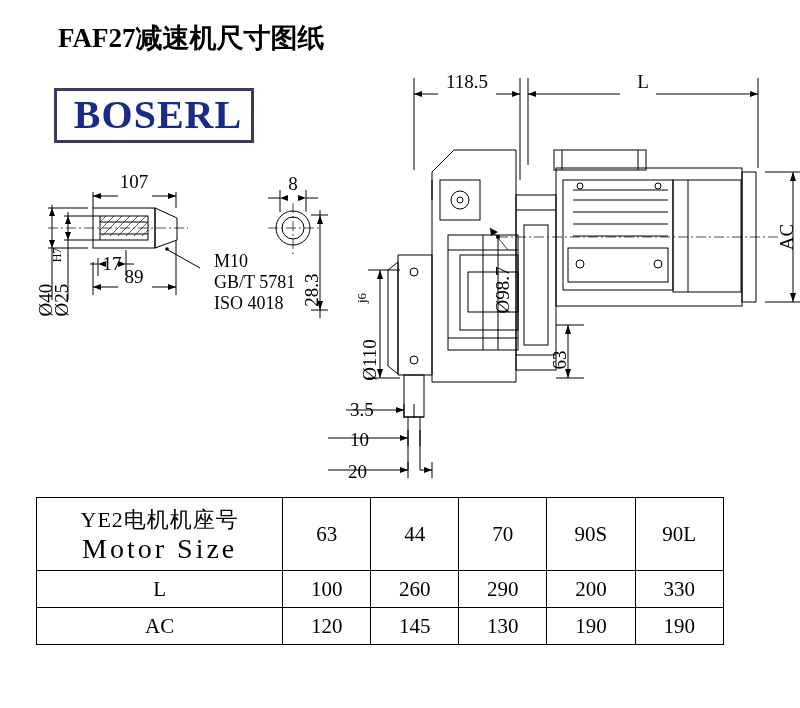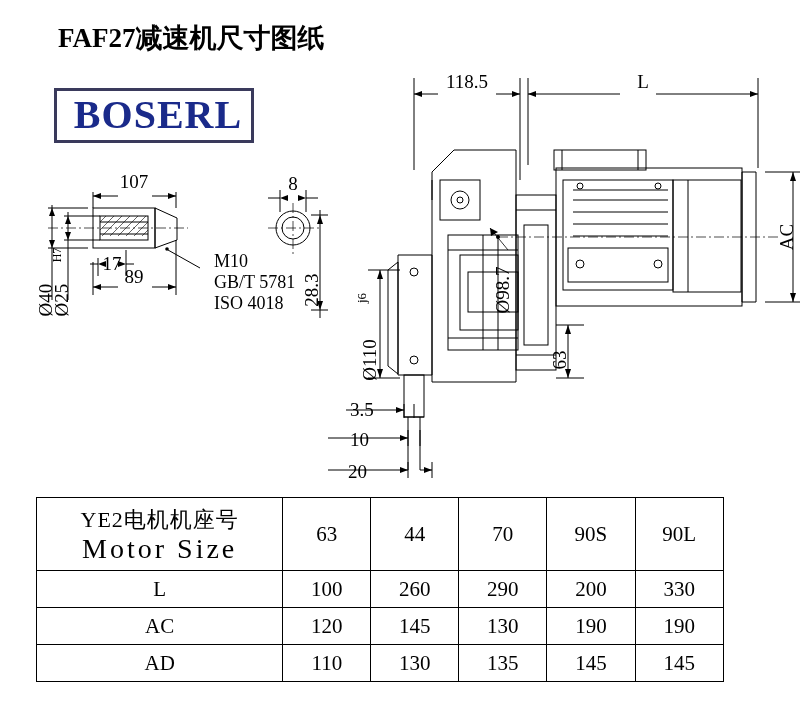--- a/index.html
+++ b/index.html
@@ -342,24 +342,16 @@
         <td class="val">330</td>
       </tr>
       <tr>
         <td class="rowlabel">AC</td>
         <td class="val">120</td>
         <td class="val">145</td>
         <td class="val">130</td>
         <td class="val">190</td>
         <td class="val">190</td>
       </tr>
-      <tr>
-        <td class="rowlabel">AD</td>
-        <td class="val">110</td>
-        <td class="val">130</td>
-        <td class="val">135</td>
-        <td class="val">145</td>
-        <td class="val">145</td>
-      </tr>
     </tbody>
   </table>
 
 </div>
 
 </body></html>

